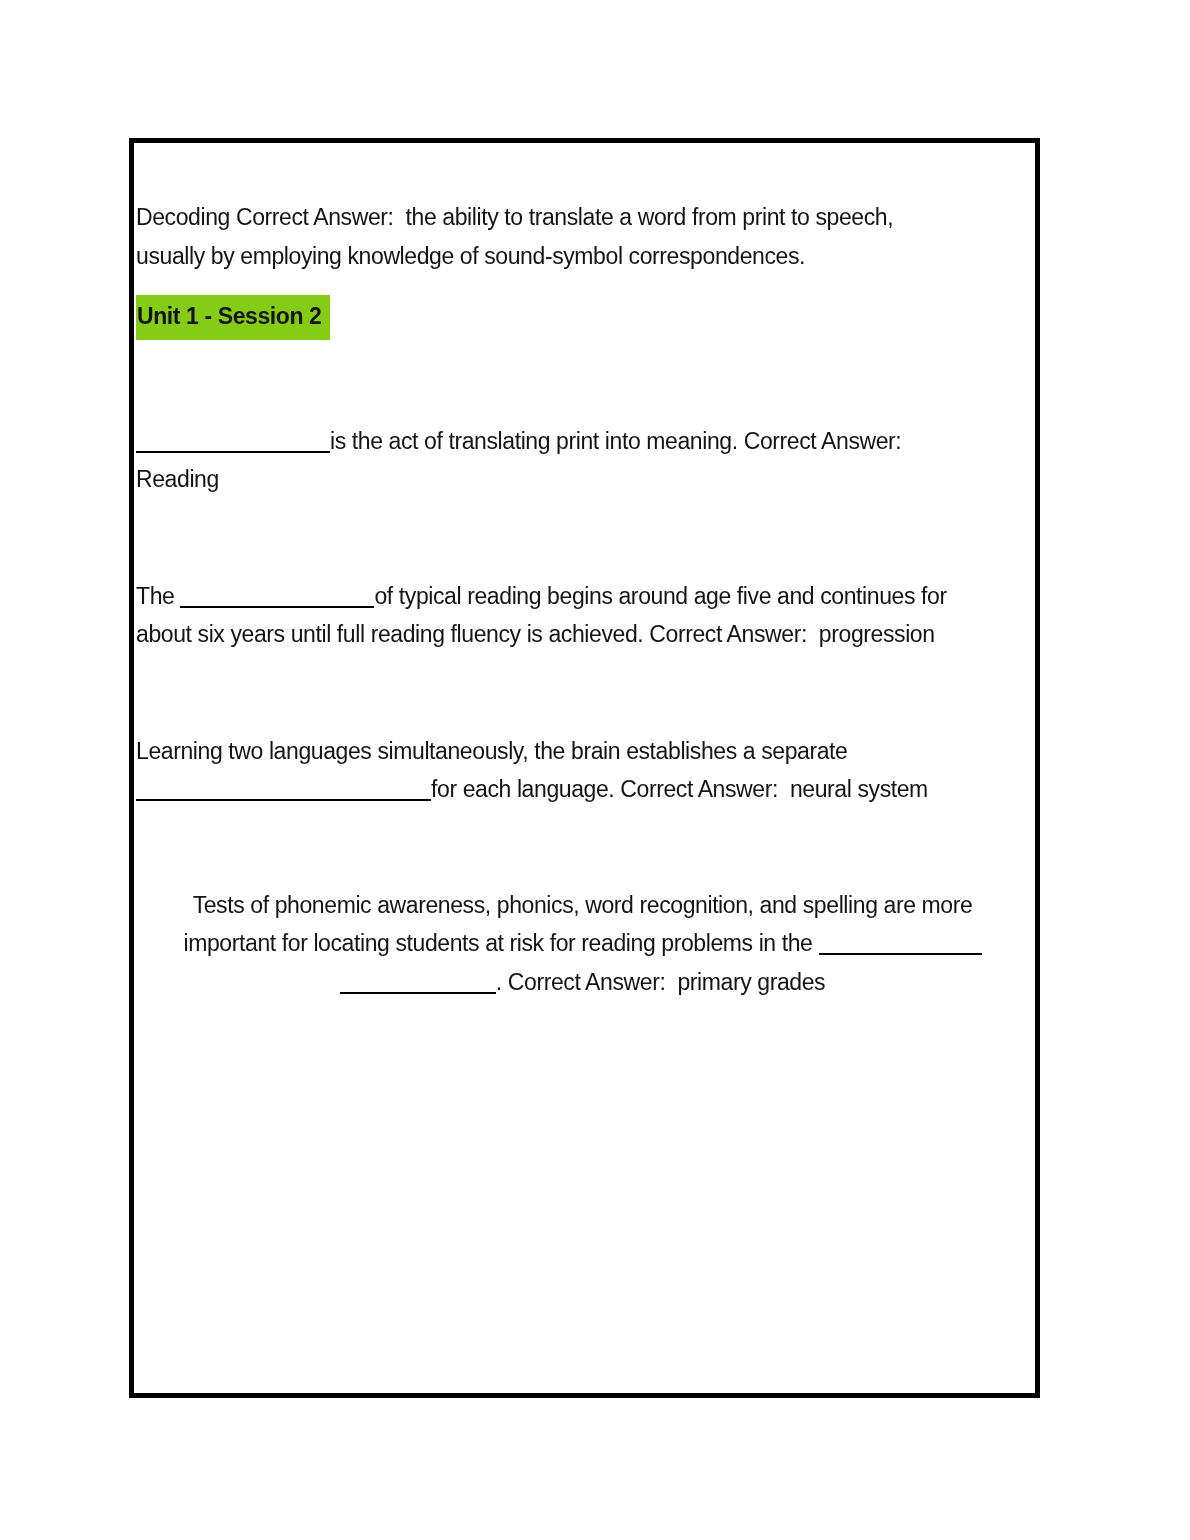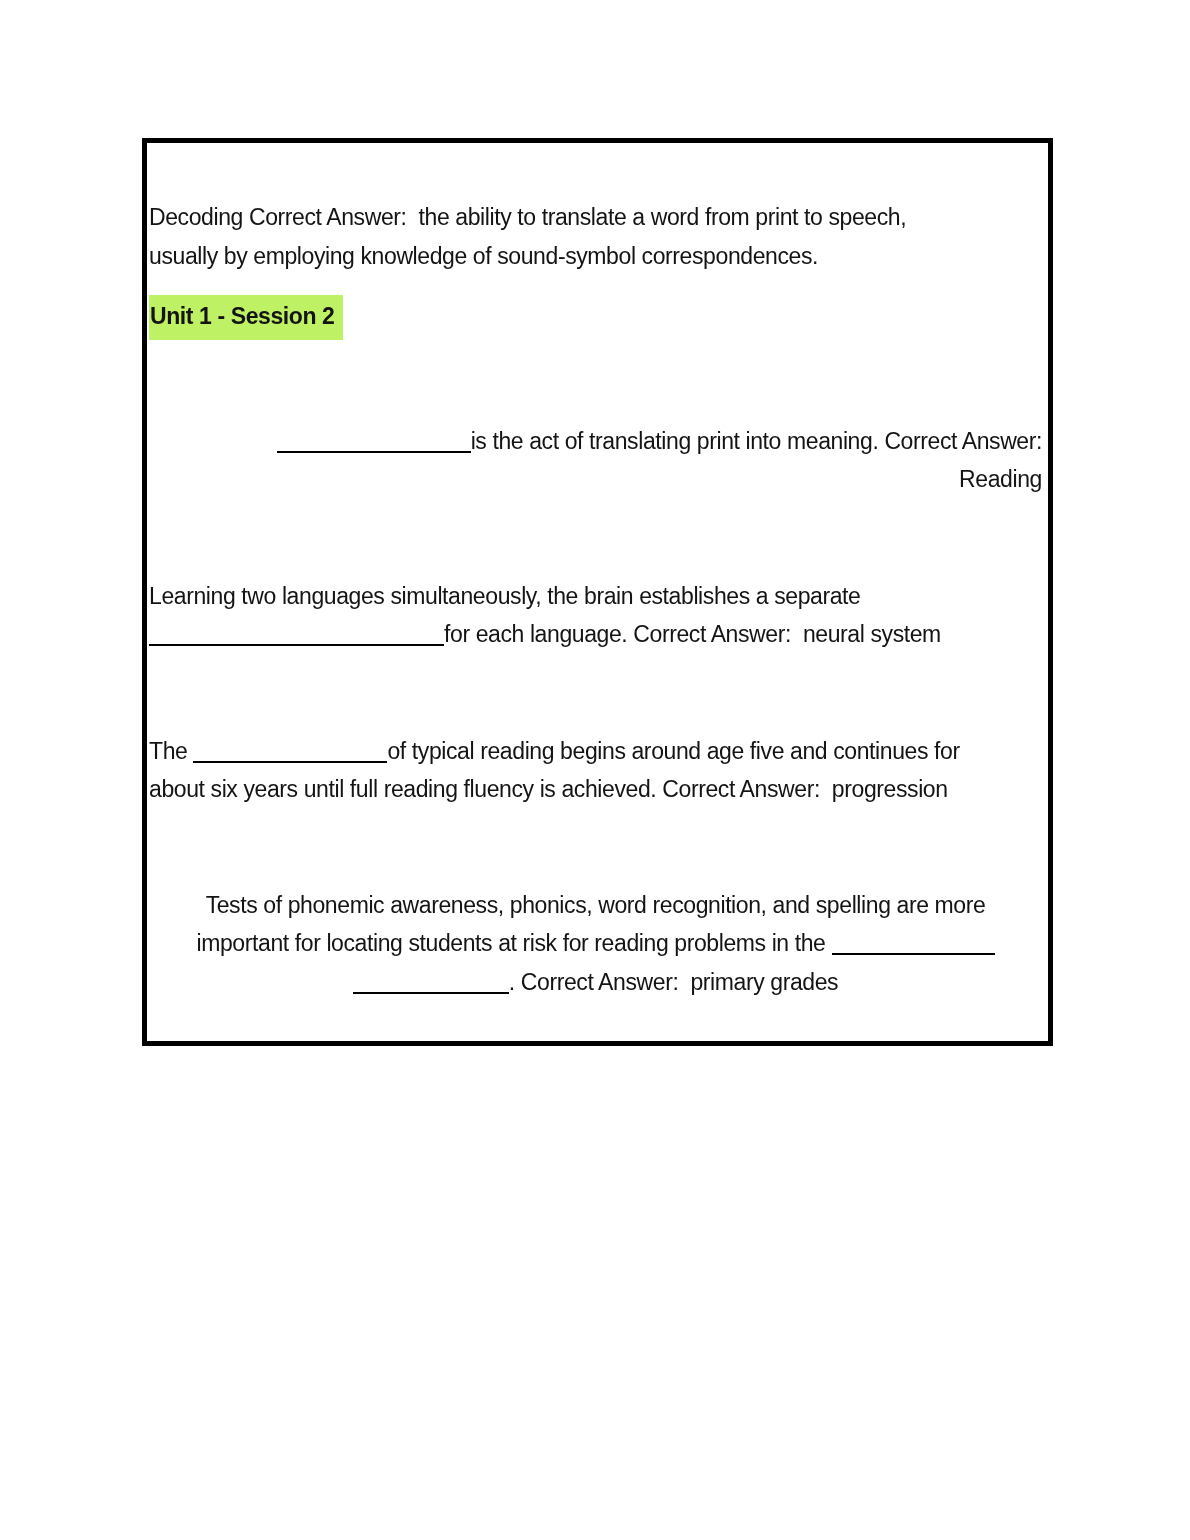--- a/index.html
+++ b/index.html
@@ -11,24 +11,24 @@
     position: relative;
     width: 1190px;
     height: 1540px;
     background: #ffffff;
     overflow: hidden;
     font-family: "Liberation Sans", "DejaVu Sans", sans-serif;
     color: #141414;
   }
   .doc-frame {
     position: absolute;
-    left: 142px;
+    left: 129px;
     top: 138px;
     width: 911px;
-    height: 908px;
+    height: 1260px;
     border: 5px solid #000000;
     box-sizing: border-box;
   }
   .content {
     padding: 0 6px 0 2px;
     font-size: 23px;
     line-height: 38.5px;
     letter-spacing: -0.4px;
   }
   .para {
@@ -39,21 +39,21 @@
   .heading {
     margin: 20px 0 0 0;
     font-size: 23px;
     line-height: 38.5px;
   }
   .hl {
     display: inline-block;
     font-weight: 700;
     padding: 2px 8px 4px 1px;
   }
-  .q1 { margin-top: 82px; text-align: right; }
+  .q1 { margin-top: 82px; }
   .q2 { margin-top: 78px; }
   .q3 { margin-top: 78px; }
   .q4 { margin-top: 78px; }
   .q5 { margin-top: 77px; }
   .q6 { margin-top: 77px; text-align: center; }
   .blank {
     display: inline-block;
     border-bottom: 2px solid #000000;
     height: 24px;
     vertical-align: -4px;
@@ -62,28 +62,28 @@
 </head>
 <body>
 
 <div class="page">
   <div class="doc-frame">
     <div class="content">
 
       <p class="para intro">Decoding Correct Answer:&nbsp; the ability to translate a word from print to speech,<br>usually by employing knowledge of sound-symbol correspondences.</p>
 
       <h2 class="heading">
-        <span class="hl" style="background: #bef264;">Unit 1 - Session 2</span>
+        <span class="hl" style="background: #84cc16;">Unit 1 - Session 2</span>
       </h2>
 
       <p class="para q1"><span class="blank" style="width: 194px;"></span>is the act of translating print into meaning. Correct Answer:<br>Reading</p>
 
 
+      <p class="para q4">The <span class="blank" style="width: 194px;"></span>of typical reading begins around age five and continues for<br>about six years until full reading fluency is achieved. Correct Answer:&nbsp; progression</p>
+
       <p class="para q3">Learning two languages simultaneously, the brain establishes a separate<br><span class="blank" style="width: 295px;"></span>for each language. Correct Answer:&nbsp; neural system</p>
-
-      <p class="para q4">The <span class="blank" style="width: 194px;"></span>of typical reading begins around age five and continues for<br>about six years until full reading fluency is achieved. Correct Answer:&nbsp; progression</p>
 
 
       <p class="para q6">Tests of phonemic awareness, phonics, word recognition, and spelling are more<br>important for locating students at risk for reading problems in the <span class="blank" style="width: 163px;"></span><br><span class="blank" style="width: 156px;"></span>. Correct Answer:&nbsp; primary grades</p>
 
     </div>
   </div>
 </div>
 
 </body></html>

